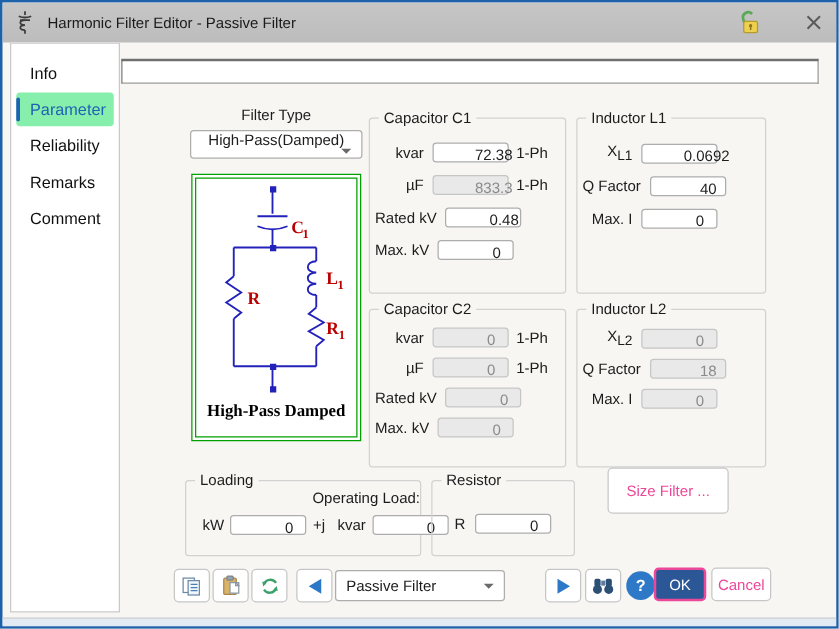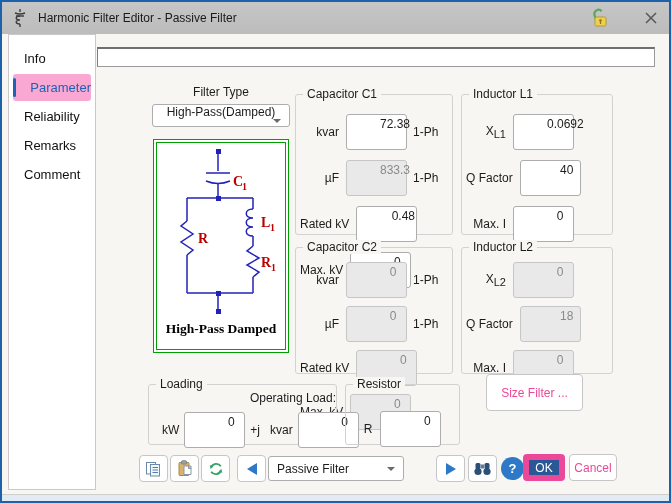--- a/index.html
+++ b/index.html
@@ -26,21 +26,21 @@
   
   .sidebar {
     position:absolute; left:6px; top:32px; width:88px; height:456px;
     background:#ffffff; border:1px solid #c9c9c9; padding-top:8px;
   }
   .side-item {
     position:relative; height:27px; line-height:27px; margin:2px 4px;
     padding-left:11px; font-size:13px; color:#101010; cursor:pointer;
     border-radius:3px;
   }
-  .side-item.selected { background:#f9a8d4; color:#1f62b4;text-align:right; }
+  .side-item.selected { background:#86efac; color:#1f62b4; }
   .side-item.selected::before {
     content:""; position:absolute; left:0; top:4px; bottom:4px; width:3px;
     background:#1f62b4; border-radius:2px;
   }
 
   
   .top-field {
     position:absolute; left:95px; top:45px; width:558px; height:20px;
     background:#ffffff; border:1px solid #9a9a9a;
     border-top:2px solid #6f6f6f; border-left:1px solid #7d7d7d;
@@ -82,21 +82,21 @@
   .g-c2 { left:293px; top:230px; width:158px; height:127px; padding-top:7px; }
   .g-l2 { left:459px; top:230px; width:152px; height:127px; padding-top:7px; }
 
   .row { display:flex; align-items:center; margin-top:10px; padding:0 6px 0 4px; }
   .g-c2 .row, .g-l2 .row { margin-top:8px; }
   .row:first-of-type { margin-top:8px; }
   .g-c2 .row:first-of-type, .g-l2 .row:first-of-type { margin-top:7px; }
   .row .lbl { flex:1; text-align:right; margin-right:7px; white-space:nowrap; }
   .row .lbl sub { font-size:11px; }
   .field {
-    width:61px; height:36px; line-height:18px; text-align:center;
+    width:61px; height:16px; line-height:18px; text-align:center;
     background:#fff; border:1px solid #adadad; border-radius:3px; font-size:12px;
     flex:0 0 auto;
     padding-left:33px;
   }
   .field.disabled { background:#e9e9e9; border-color:#c6c6c6; color:#8a8a8a; }
   .suffix { width:33px; margin-left:6px; white-space:nowrap; }
   .ind-row { padding-right:38px; }
 
   
   .g-loading { left:146px; top:367px; width:189px; height:61px; padding-top:6px; }
@@ -119,21 +119,21 @@
   .b-copy { left:137px; } .b-paste { left:168px; } .b-refresh { left:199px; }
   .b-prev { left:235px; } .b-next { left:434px; } .b-find { left:466px; }
   .nav-combo { left:266px; top:454px; width:136px; height:25px; }
   .help {
     position:absolute; left:499px; top:455px; width:23px; height:23px; border-radius:50%;
     background:#2e79c7; color:#fff; font-weight:bold; font-size:13px;
     display:flex; align-items:center; justify-content:center; cursor:pointer;
   }
   .ok-btn {
     position:absolute; left:521px; top:452px; width:42px; height:27px;
-    background:#2b5797; border:6px solid #ec4899; border-radius:4px;
+    background:#2b5797; border:2px solid #ec4899; border-radius:4px;
     color:#fff; font-size:12px; display:flex; align-items:center; justify-content:center; cursor:pointer;
   }
   .cancel-btn { position:absolute; left:567px; top:452px; width:48px; height:27px; }
 
   .bottom-strip {
     position:absolute; left:0; right:0; bottom:0; height:7px;
     background:#e2eaf3; border-top:1px solid #cfcfcf;
   }
 </style>
 </head>

